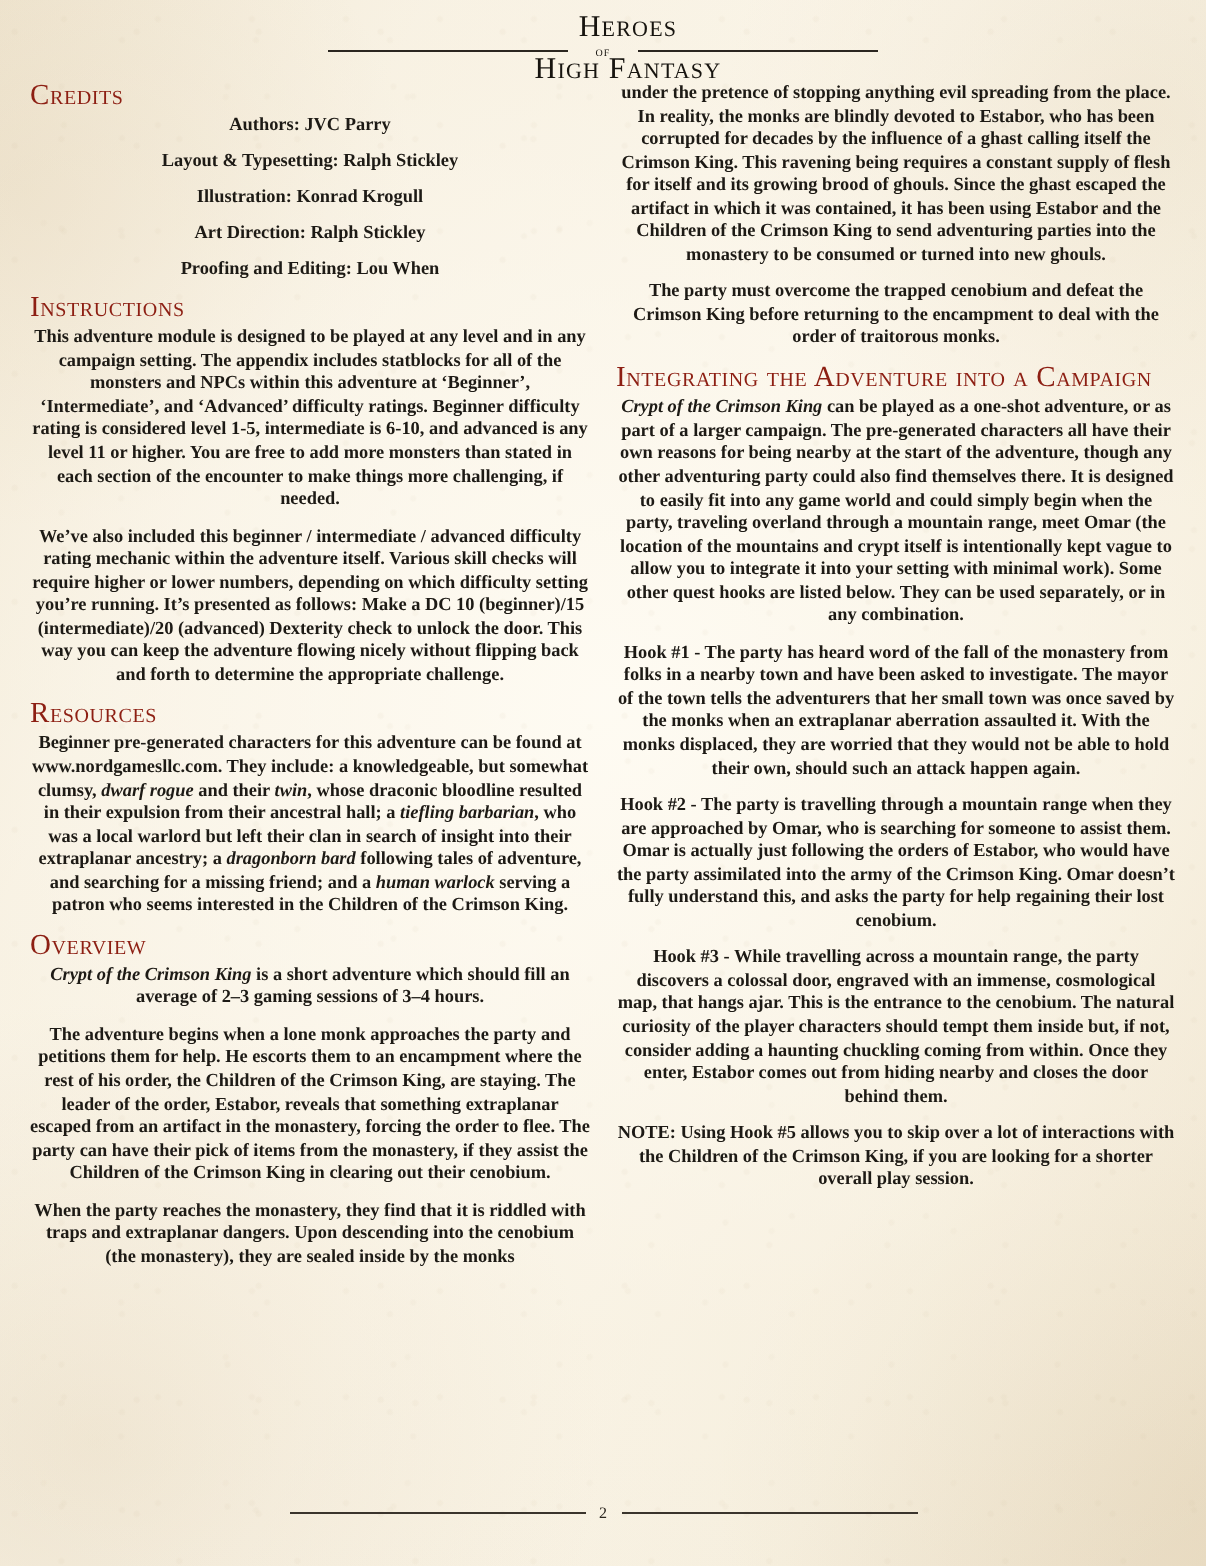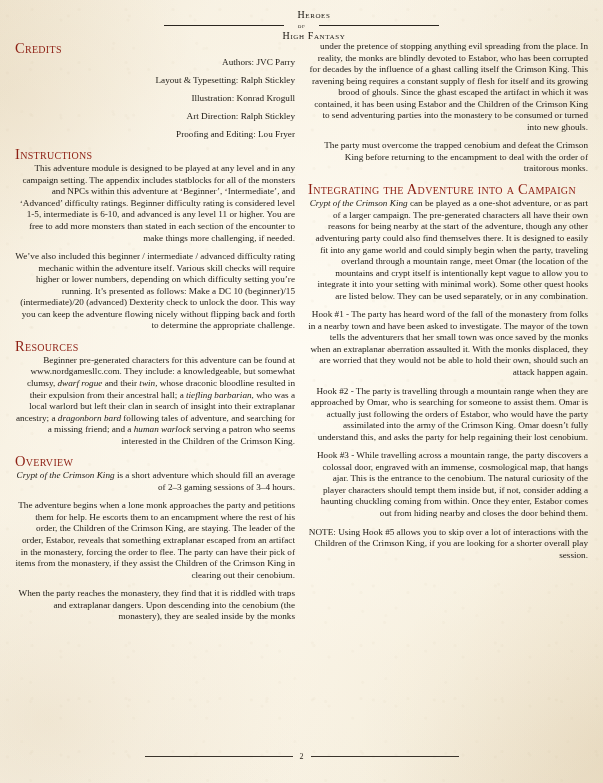--- a/index.html
+++ b/index.html
@@ -48,21 +48,21 @@
   #header {
     position: absolute;
     top: 9px;
     left: 0;
     right: 0;
     text-align: center;
     font-variant: small-caps;
     color: #17140f;
   }
   .hdr-line1, .hdr-line3 {
-    font-size: 10px;
+    font-size: 15px;
     letter-spacing: 0.6px;
     line-height: 11px;
     font-variant: small-caps;
     padding-left: 25px;
   }
   .hdr-mid {
     display: flex;
     align-items: center;
     justify-content: center;
     gap: 14px;
@@ -105,22 +105,23 @@
     margin: 0 0 0.5px 0;
     font-weight: normal;
   }
   h2.sec.two-line { line-height: 15.8px; }
   .spaced-top { margin-top: 11px; }
 
   p {
     margin: 0 0 7px 0;
     font-size: 9.2px;
     line-height: 11.55px;
-    text-align: right;
+    text-align: center;
     color: #1d1a15;
+    font-weight: bold;
   }
   p.credit { margin-bottom: 6.5px; }
   p.first { margin-top: 0; }
   em { font-style: italic; }
 
   
   #footer {
     position: absolute;
     bottom: 22px;
     left: 0;
@@ -159,21 +160,21 @@
 
   <div id="columns">
 
     <div class="col">
 
       <h2 class="sec">Credits</h2>
       <p class="credit"><span>Authors:</span><span> JVC Parry</span></p>
       <p class="credit"><span>Layout &amp; Typesetting:</span><span> Ralph Stickley</span></p>
       <p class="credit"><span>Illustration:</span><span> Konrad Krogull</span></p>
       <p class="credit"><span>Art Direction:</span><span> Ralph Stickley</span></p>
-      <p class="credit"><span>Proofing and Editing:</span><span> Lou Fryer</span></p>
+      <p class="credit"><span>Proofing and Editing:</span><span> Lou When</span></p>
 
       <h2 class="sec spaced-top">Instructions</h2>
       <p>This adventure module is designed to be played at any level and in any campaign setting. The appendix includes statblocks for all of the monsters and NPCs within this adventure at ‘Beginner’, ‘Intermediate’, and ‘Advanced’ difficulty ratings. Beginner difficulty rating is considered level 1-5, intermediate is 6-10, and advanced is any level 11 or higher. You are free to add more monsters than stated in each section of the encounter to make things more challenging, if needed.</p>
       <p>We’ve also included this beginner / intermediate / advanced difficulty rating mechanic within the adventure itself. Various skill checks will require higher or lower numbers, depending on which difficulty setting you’re running. It’s presented as follows: Make a DC 10 (beginner)/15 (intermediate)/20 (advanced) Dexterity check to unlock the door. This way you can keep the adventure flowing nicely without flipping back and forth to determine the appropriate challenge.</p>
 
       <h2 class="sec spaced-top">Resources</h2>
       <p><span>Beginner pre-generated characters for this adventure can be found at www.nordgamesllc.com. They include: a knowledgeable, but somewhat clumsy, </span><em>dwarf rogue</em><span> and their </span><em>twin</em><span>, whose draconic bloodline resulted in their expulsion from their ancestral hall; a </span><em>tiefling barbarian</em><span>, who was a local warlord but left their clan in search of insight into their extraplanar ancestry; a </span><em>dragonborn bard</em><span> following tales of adventure, and searching for a missing friend; and a </span><em>human warlock</em><span> serving a patron who seems interested in the Children of the Crimson King.</span></p>
 
       <h2 class="sec spaced-top">Overview</h2>
       <p><em>Crypt of the Crimson King</em><span> is a short adventure which should fill an average of 2–3 gaming sessions of 3–4 hours.</span></p>

